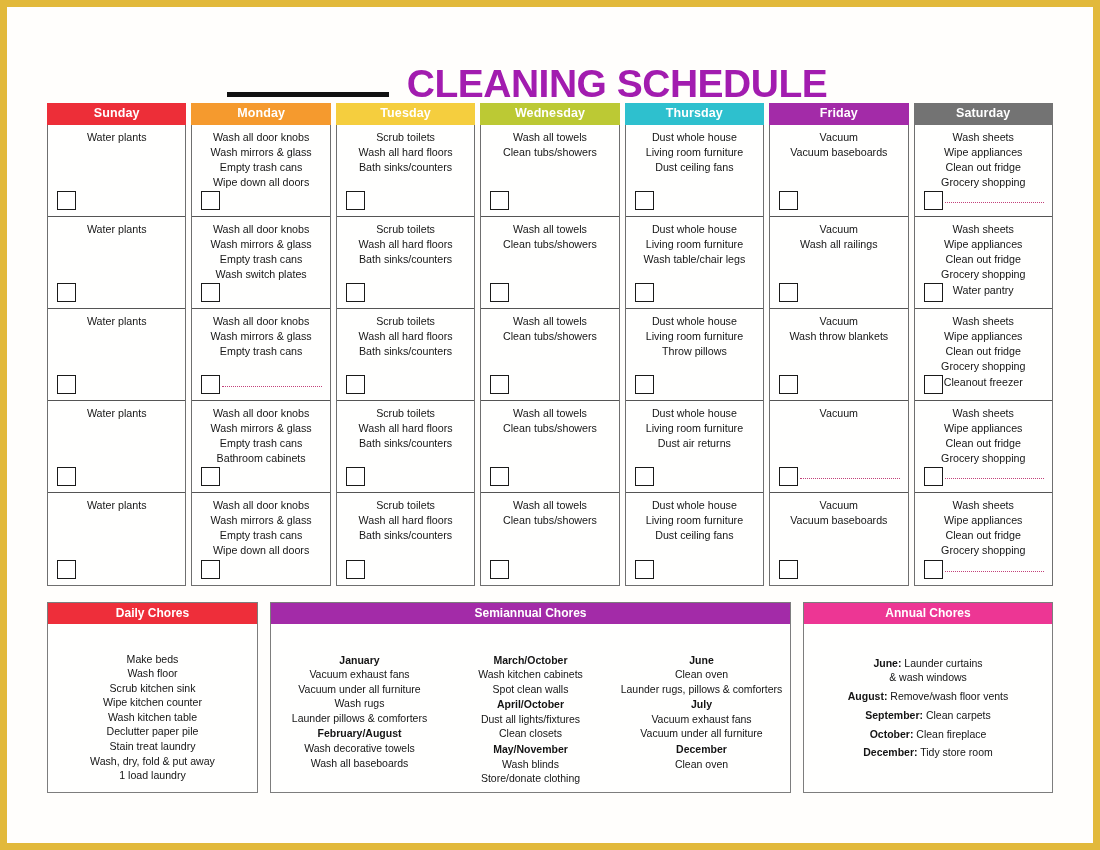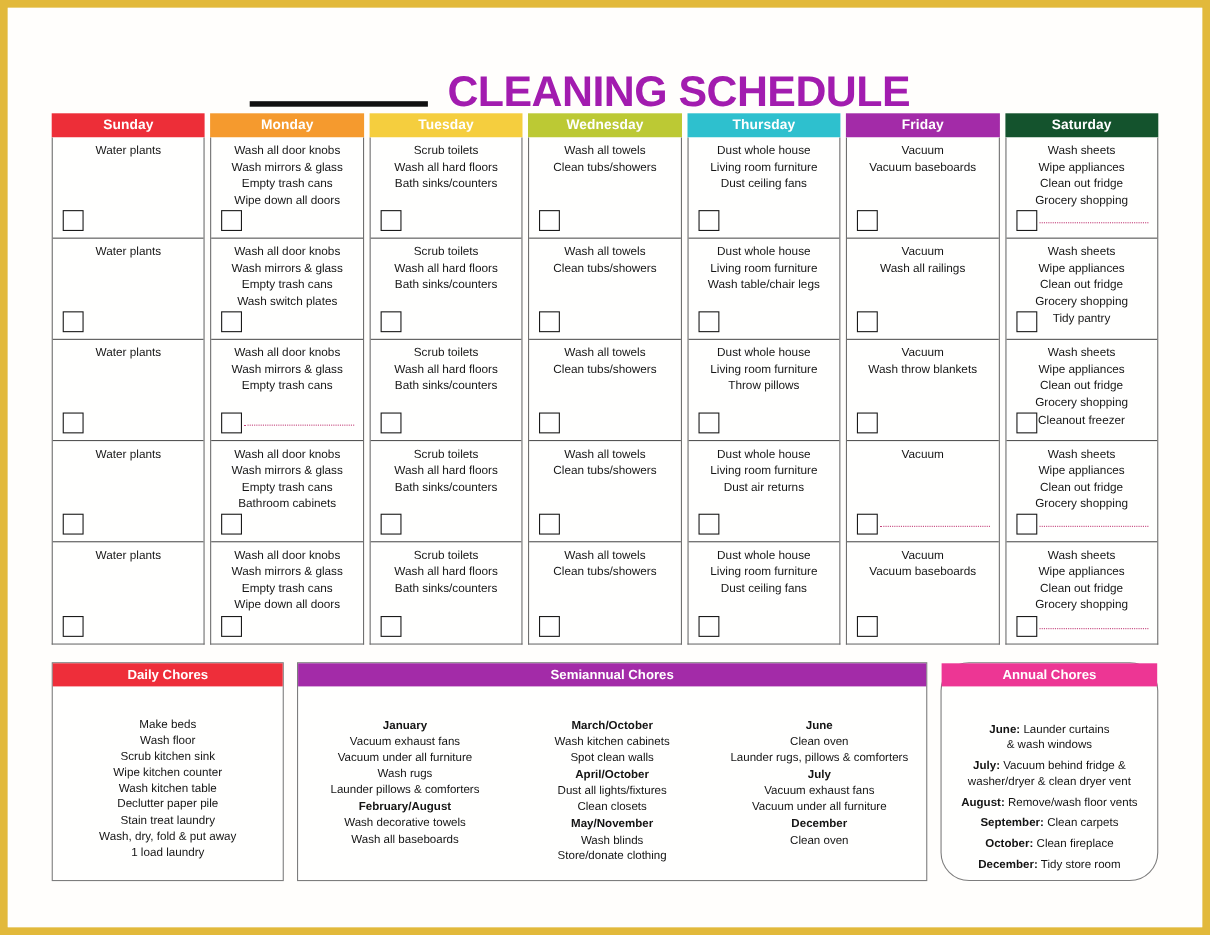--- a/index.html
+++ b/index.html
@@ -112,21 +112,21 @@
     align-items: stretch;
   }
   .panel {
     border: 1px solid #7d7d7d;
     background: #fffffe;
     display: flex;
     flex-direction: column;
   }
   .panel.daily { width: 211px; }
   .panel.semi  { flex: 1 1 auto; }
-  .panel.annual { width: 198px; border-radius: 26px; }
+  .panel.annual { width: 250px; }
   .panel-head {
     color: #fff;
     font-weight: bold;
     font-size: 12px;
     text-align: center;
     padding: 4px 0 5px 0;
     line-height: 1;
   }
   .panel-body {
     padding: 9px 6px 6px 6px;
@@ -421,39 +421,39 @@
             <div class="week-cell last">
               <div class="tasks">
                 <div>Vacuum</div>
                 <div>Vacuum baseboards</div>
               </div>
               <div class="chk"></div>
             </div>
           </div>
         </div>
         <div class="day-col">
-          <div class="day-head" style="background: #14532d;">Saturday</div>
+          <div class="day-head" style="background: #737373;">Saturday</div>
           <div class="day-body">
             <div class="week-cell">
               <div class="tasks">
                 <div>Wash sheets</div>
                 <div>Wipe appliances</div>
                 <div>Clean out fridge</div>
                 <div>Grocery shopping</div>
               </div>
               <div class="chk"></div>
               <div class="dotline" style="border-bottom-color: rgb(194, 65, 122);"></div>
             </div>
             <div class="week-cell">
               <div class="tasks">
                 <div>Wash sheets</div>
                 <div>Wipe appliances</div>
                 <div>Clean out fridge</div>
                 <div>Grocery shopping</div>
-                <div>Tidy pantry</div>
+                <div>Water pantry</div>
               </div>
               <div class="chk"></div>
             </div>
             <div class="week-cell">
               <div class="tasks">
                 <div>Wash sheets</div>
                 <div>Wipe appliances</div>
                 <div>Clean out fridge</div>
                 <div>Grocery shopping</div>
                 <div>Cleanout freezer</div>
@@ -541,24 +541,20 @@
       </div>
 
       <div class="panel annual">
         <div class="panel-head" id="annual-head" style="background: rgb(237, 54, 148);">Annual Chores</div>
         <div class="panel-body annual-body" id="annual-body">
             <div class="e">
               <div><b>June:</b><span> Launder curtains</span></div>
               <div>&amp; wash windows</div>
             </div>
             <div class="e">
-              <div><b>July:</b><span> Vacuum behind fridge &amp;</span></div>
-              <div>washer/dryer &amp; clean dryer vent</div>
-            </div>
-            <div class="e">
               <div><b>August:</b><span> Remove/wash floor vents</span></div>
             </div>
             <div class="e">
               <div><b>September:</b><span> Clean carpets</span></div>
             </div>
             <div class="e">
               <div><b>October:</b><span> Clean fireplace</span></div>
             </div>
             <div class="e">
               <div><b>December:</b><span> Tidy store room</span></div>

